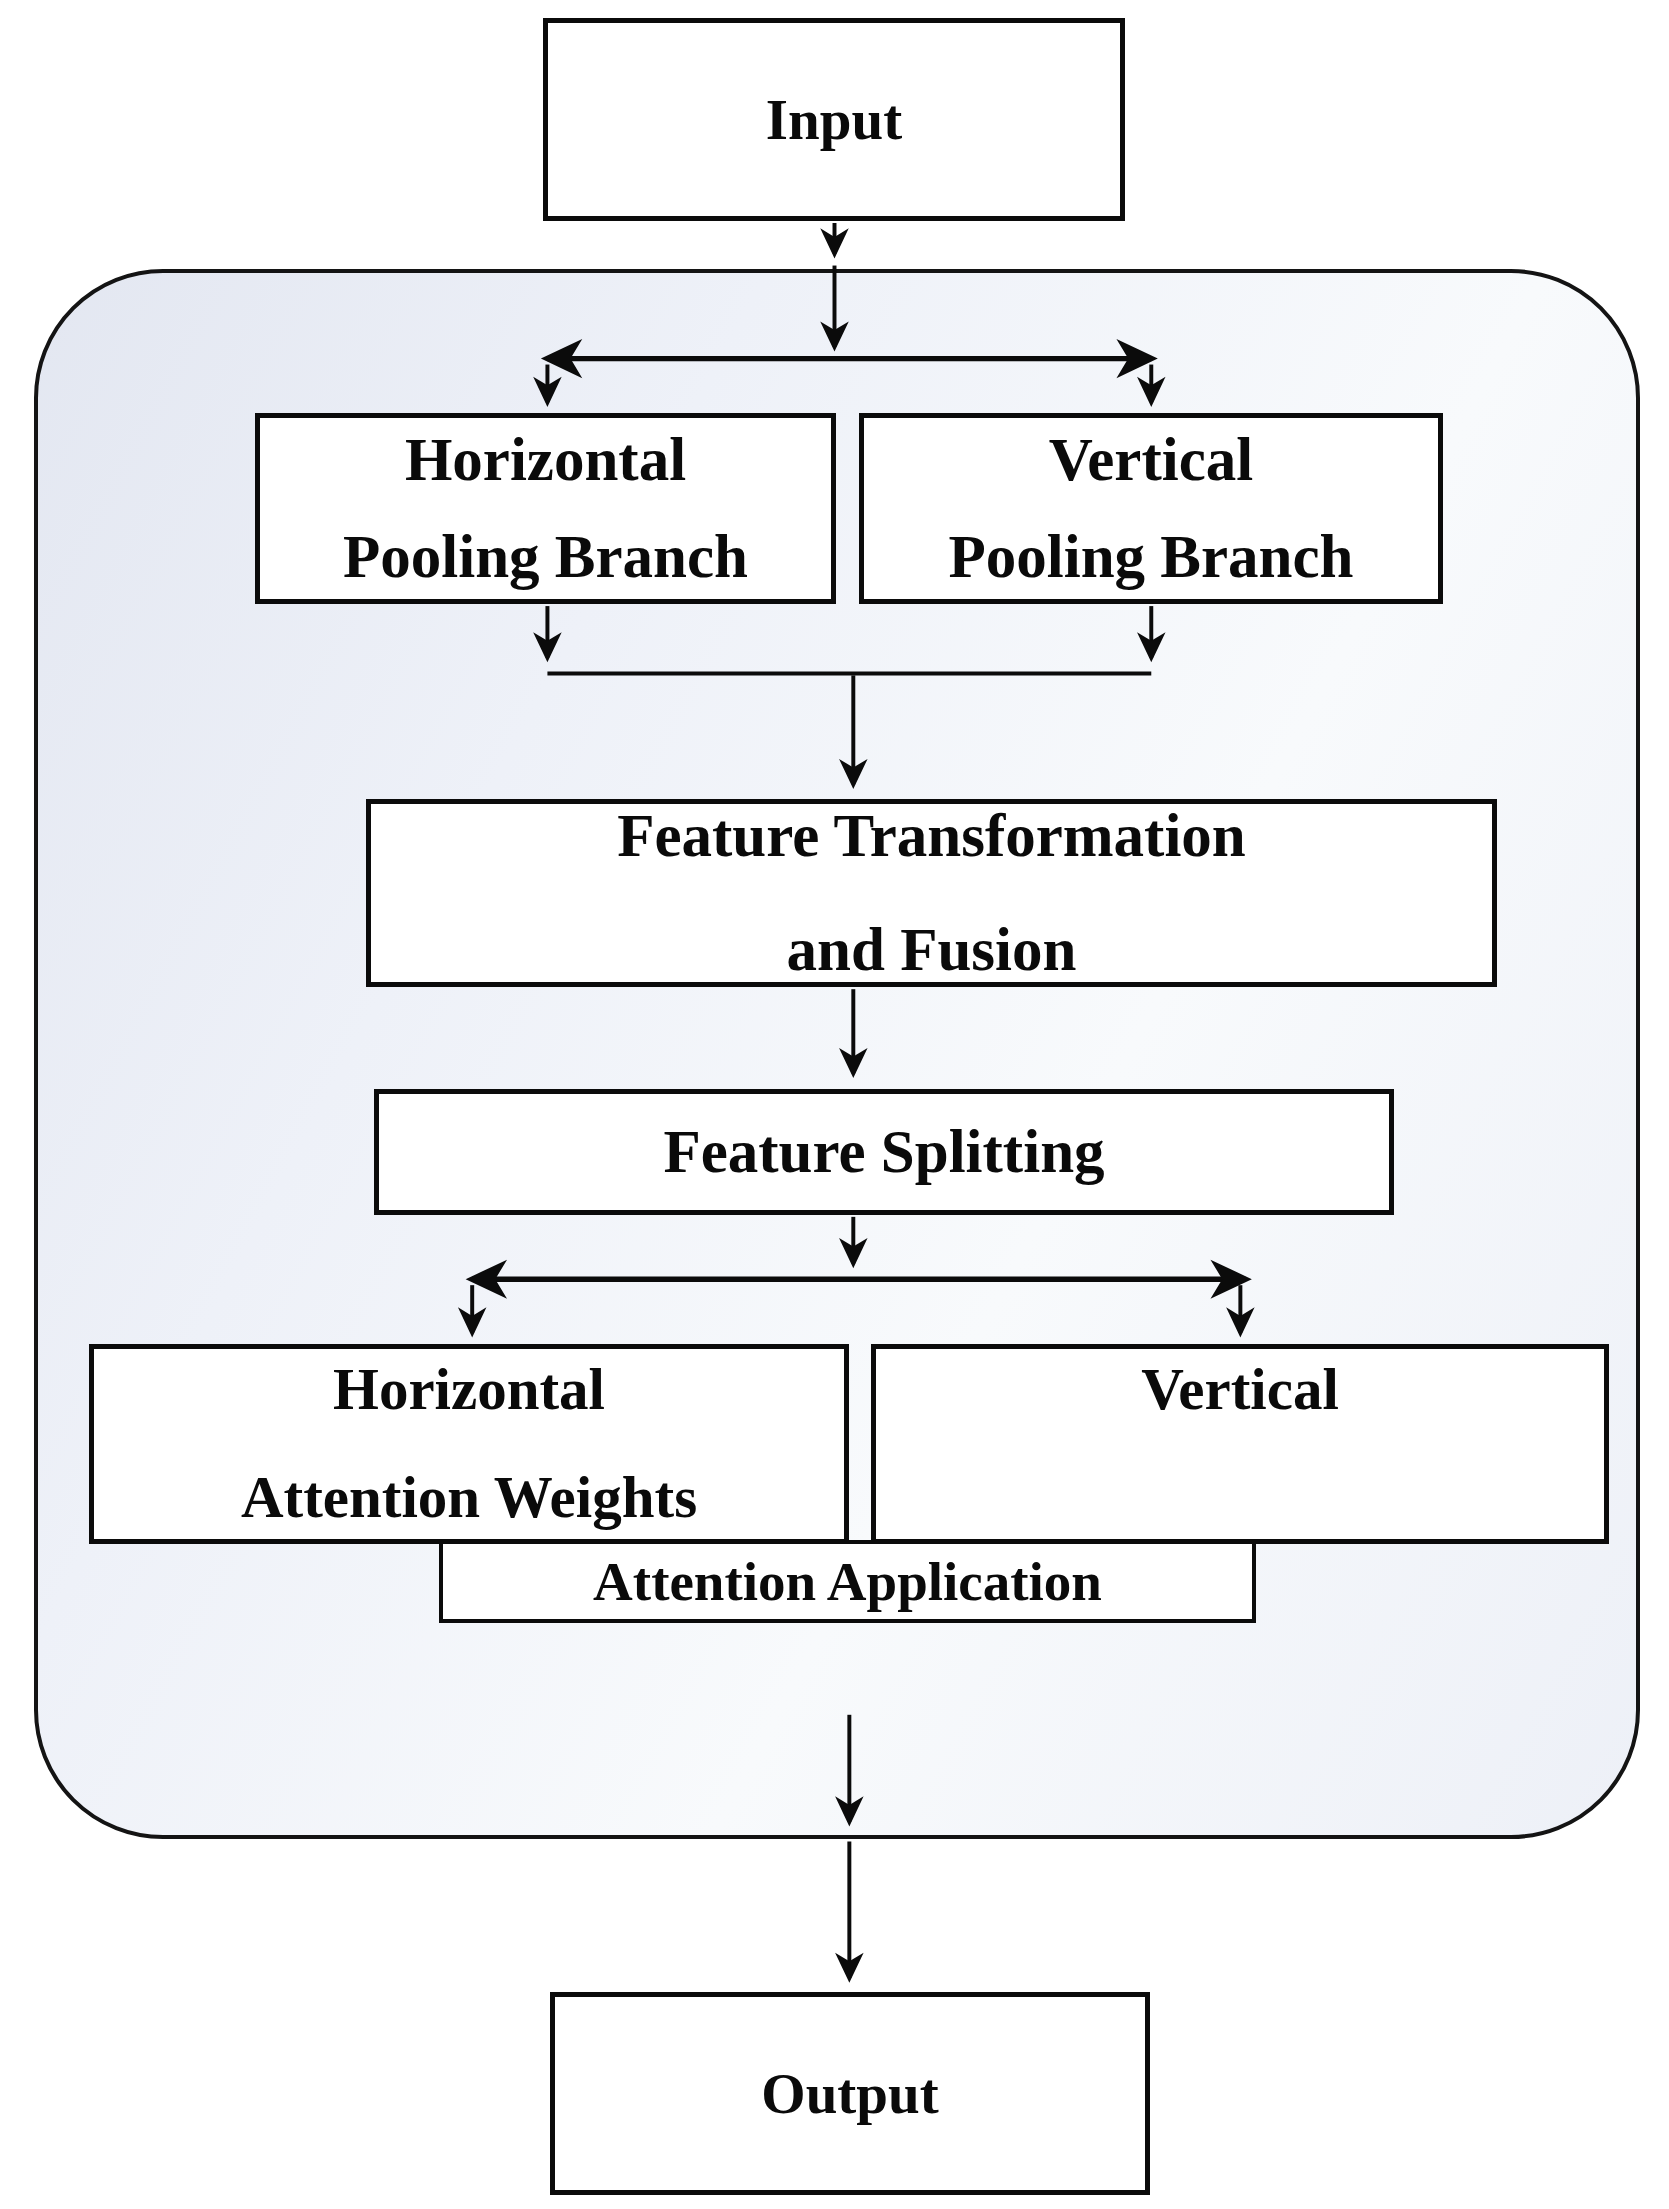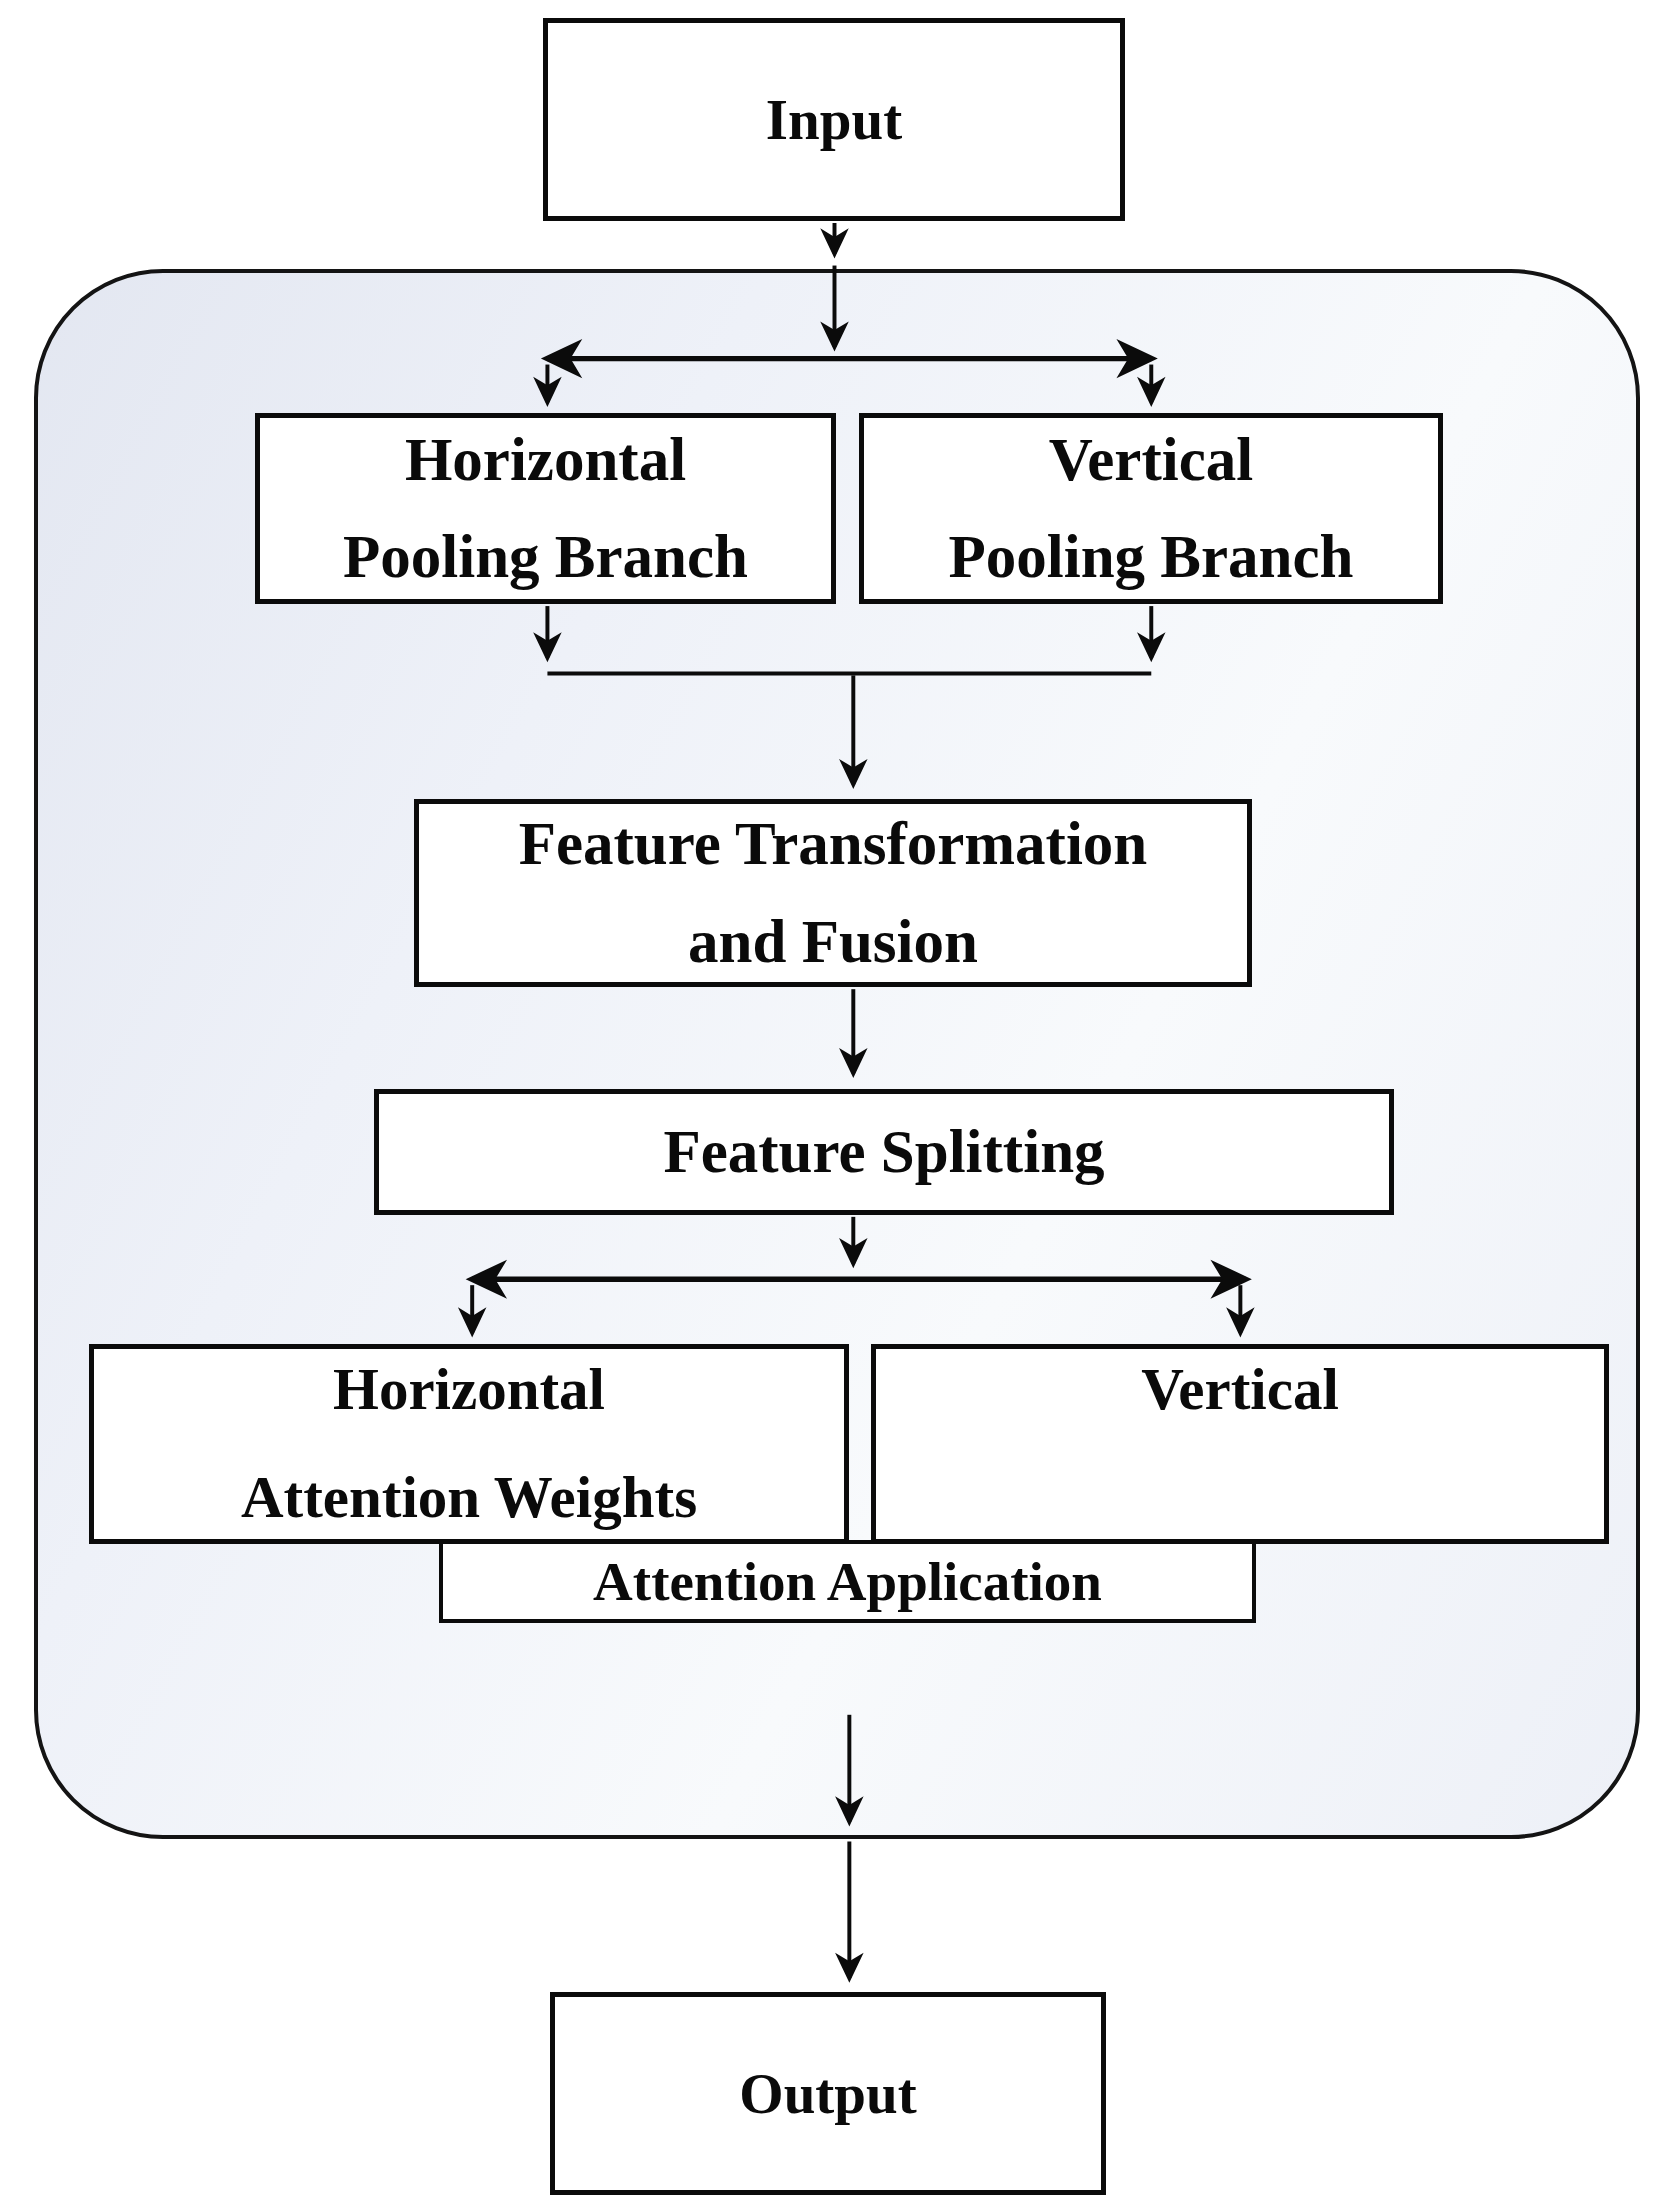--- a/index.html
+++ b/index.html
@@ -32,26 +32,26 @@
     display:flex;flex-direction:column;
     align-items:center;justify-content:space-between;
     text-align:center;
     line-height:1.05;
   }
   .node.single{justify-content:center;}
   .node .line{display:block;white-space:nowrap;}
   .n-input   {left:543px;top:18px;  width:582px; height:203px;font-size:57px;}
   .n-hpool   {left:255px;top:413px; width:581px; height:191px;font-size:61px;padding:10px 0;}
   .n-vpool   {left:859px;top:413px; width:584px; height:191px;font-size:61px;padding:10px 0;}
-  .n-ft      {left:366px;top:799px; width:838px;height:188px;font-size:61px;padding:8px 0;margin-left:48px;}
+  .n-ft      {left:366px;top:799px; width:1131px;height:188px;font-size:61px;padding:0 0;}
   .n-fs      {left:358px;top:1089px;width:1020px;height:126px;font-size:61px;margin-left:16px;}
   .n-hatt    {left:89px; top:1344px;width:760px; height:200px;font-size:59px;padding:10px 0;}
   .n-vatt    {left:871px;top:1344px;width:738px; height:200px;font-size:59px;padding:10px 0;}
   .n-aa      {left:439px;top:1540px;width:817px; height:83px; font-size:55px;border-width:4px;}
-  .n-output  {left:550px;top:1992px;width:556px; height:203px;font-size:57px;}
+  .n-output  {left:550px;top:1992px;width:600px; height:203px;font-size:57px;}
   svg.edges{
     position:absolute;left:0;top:0;width:1669px;height:2210px;
     pointer-events:none;
   }
   svg.edges path.conn{
     stroke:var(--arrow,#0b0b0b);
     stroke-width:4;
     fill:none;
     stroke-linecap:butt;
   }

